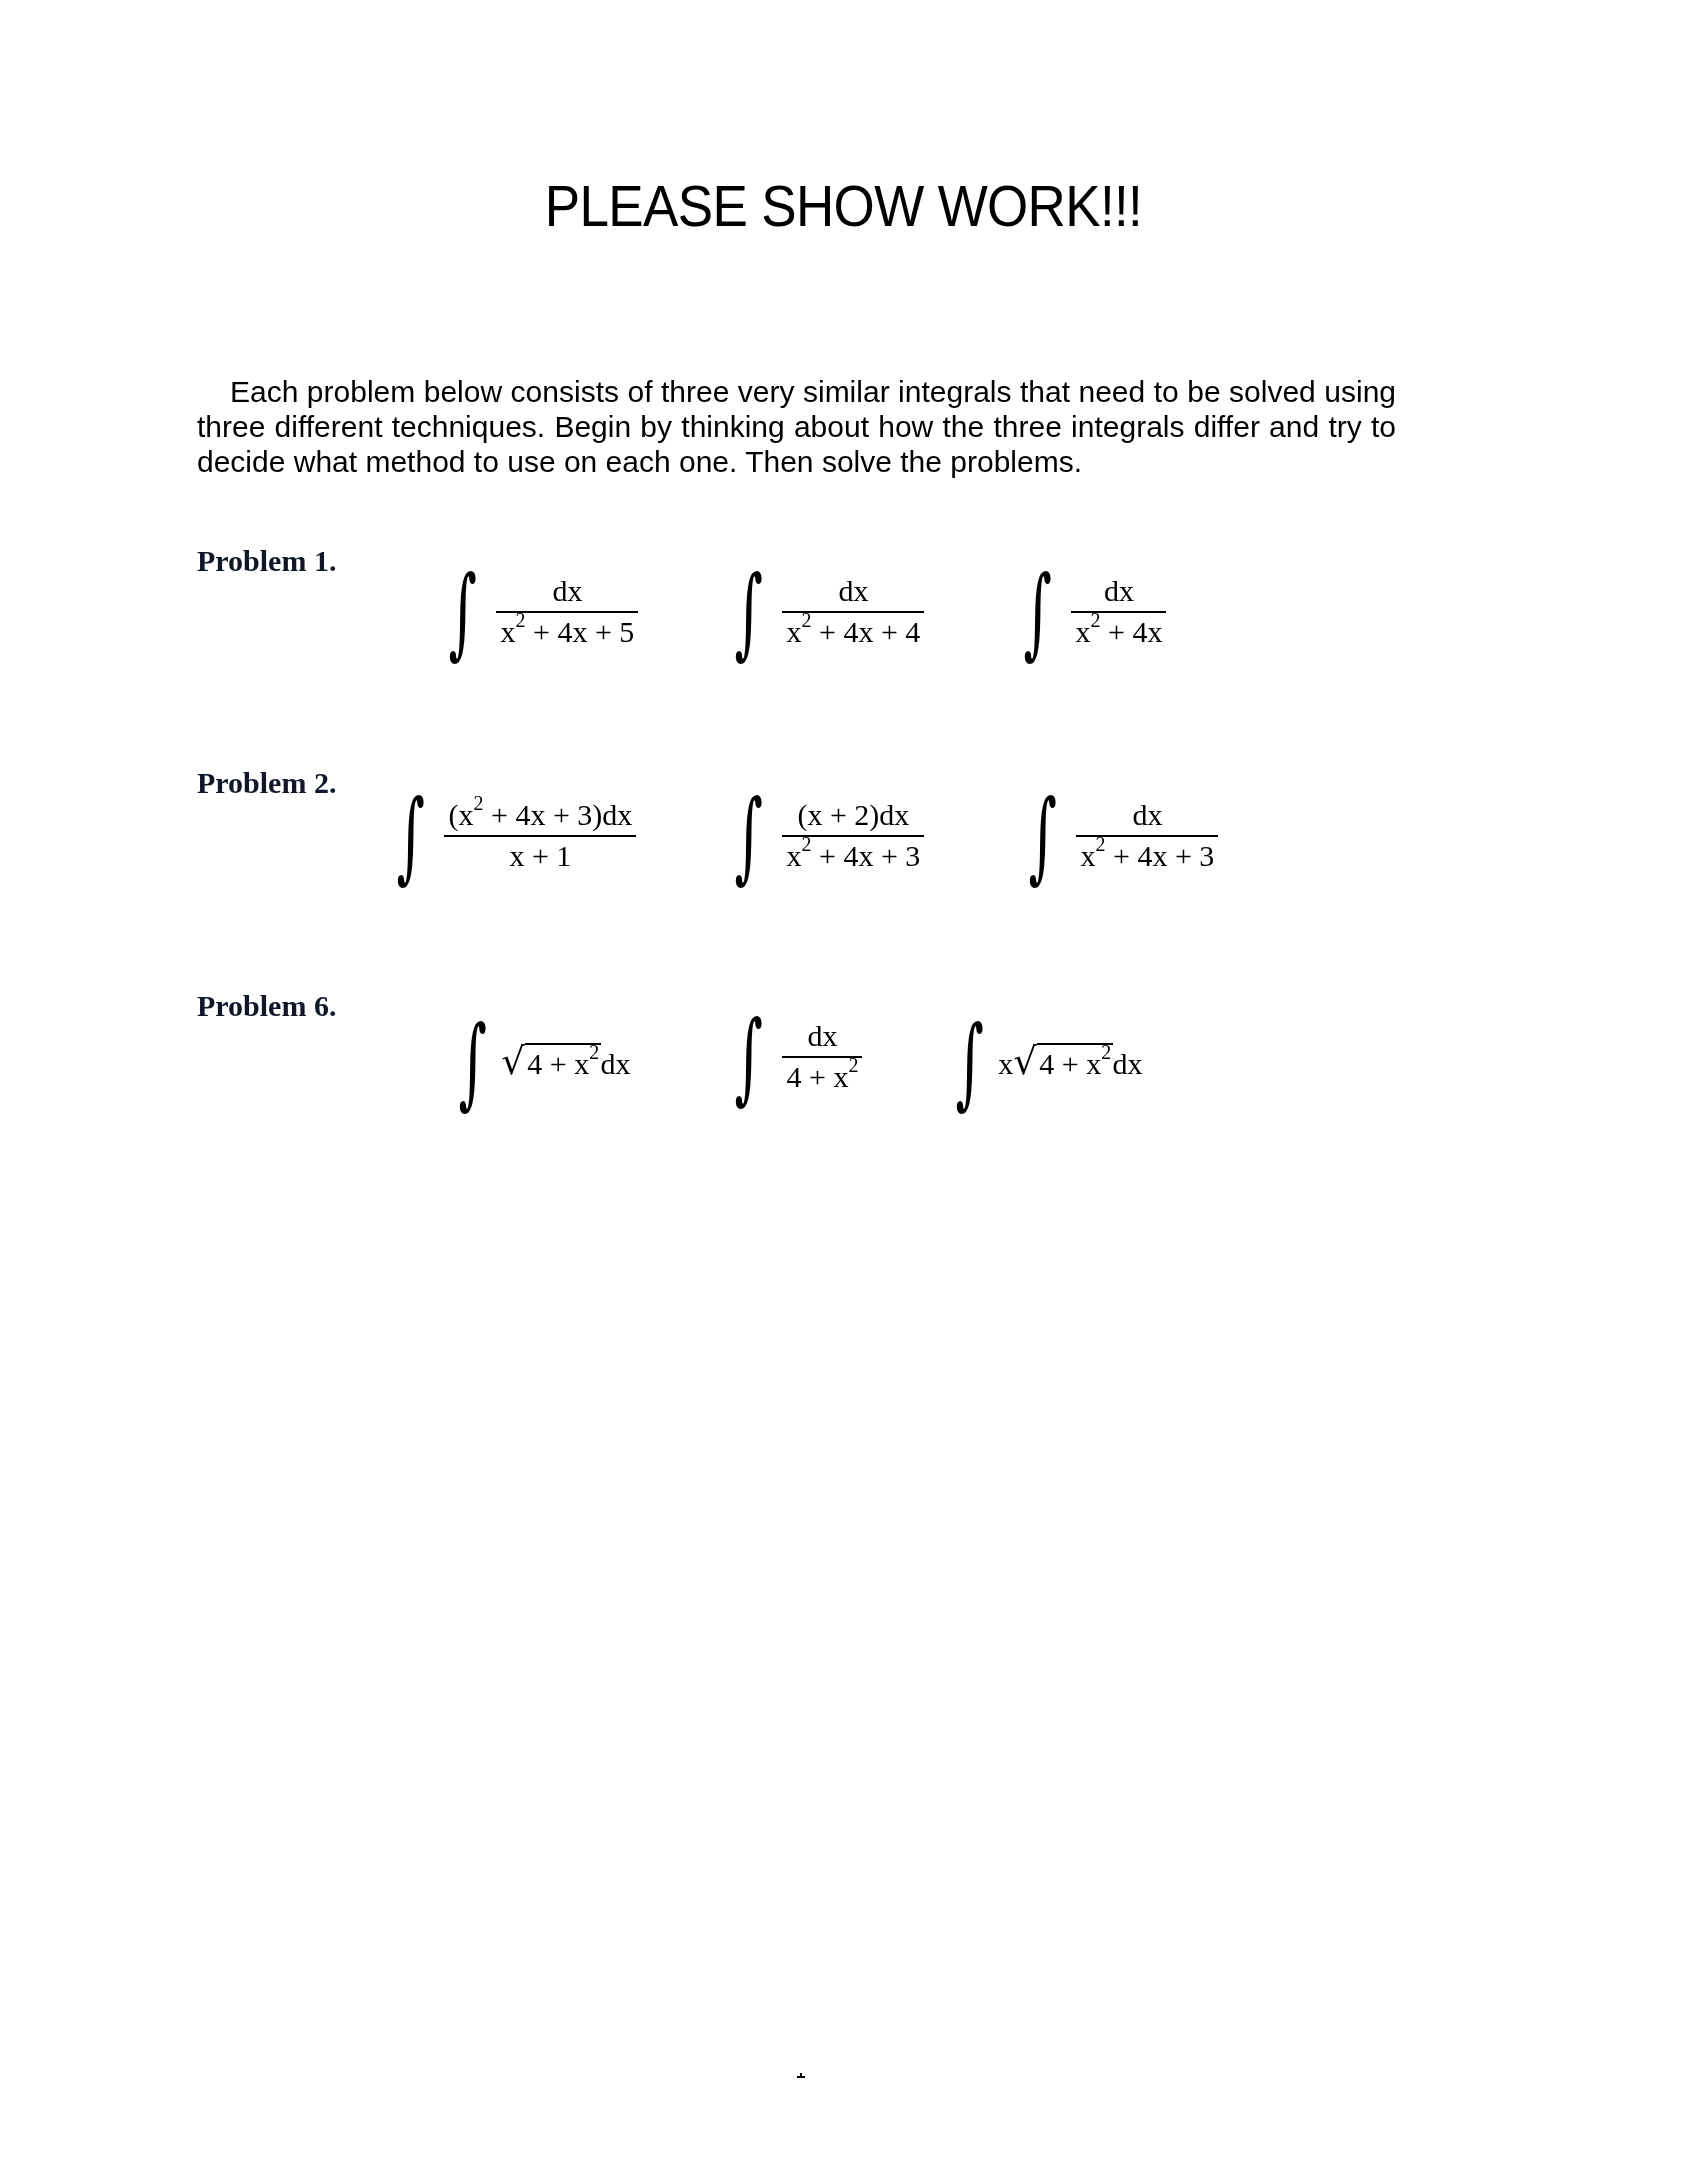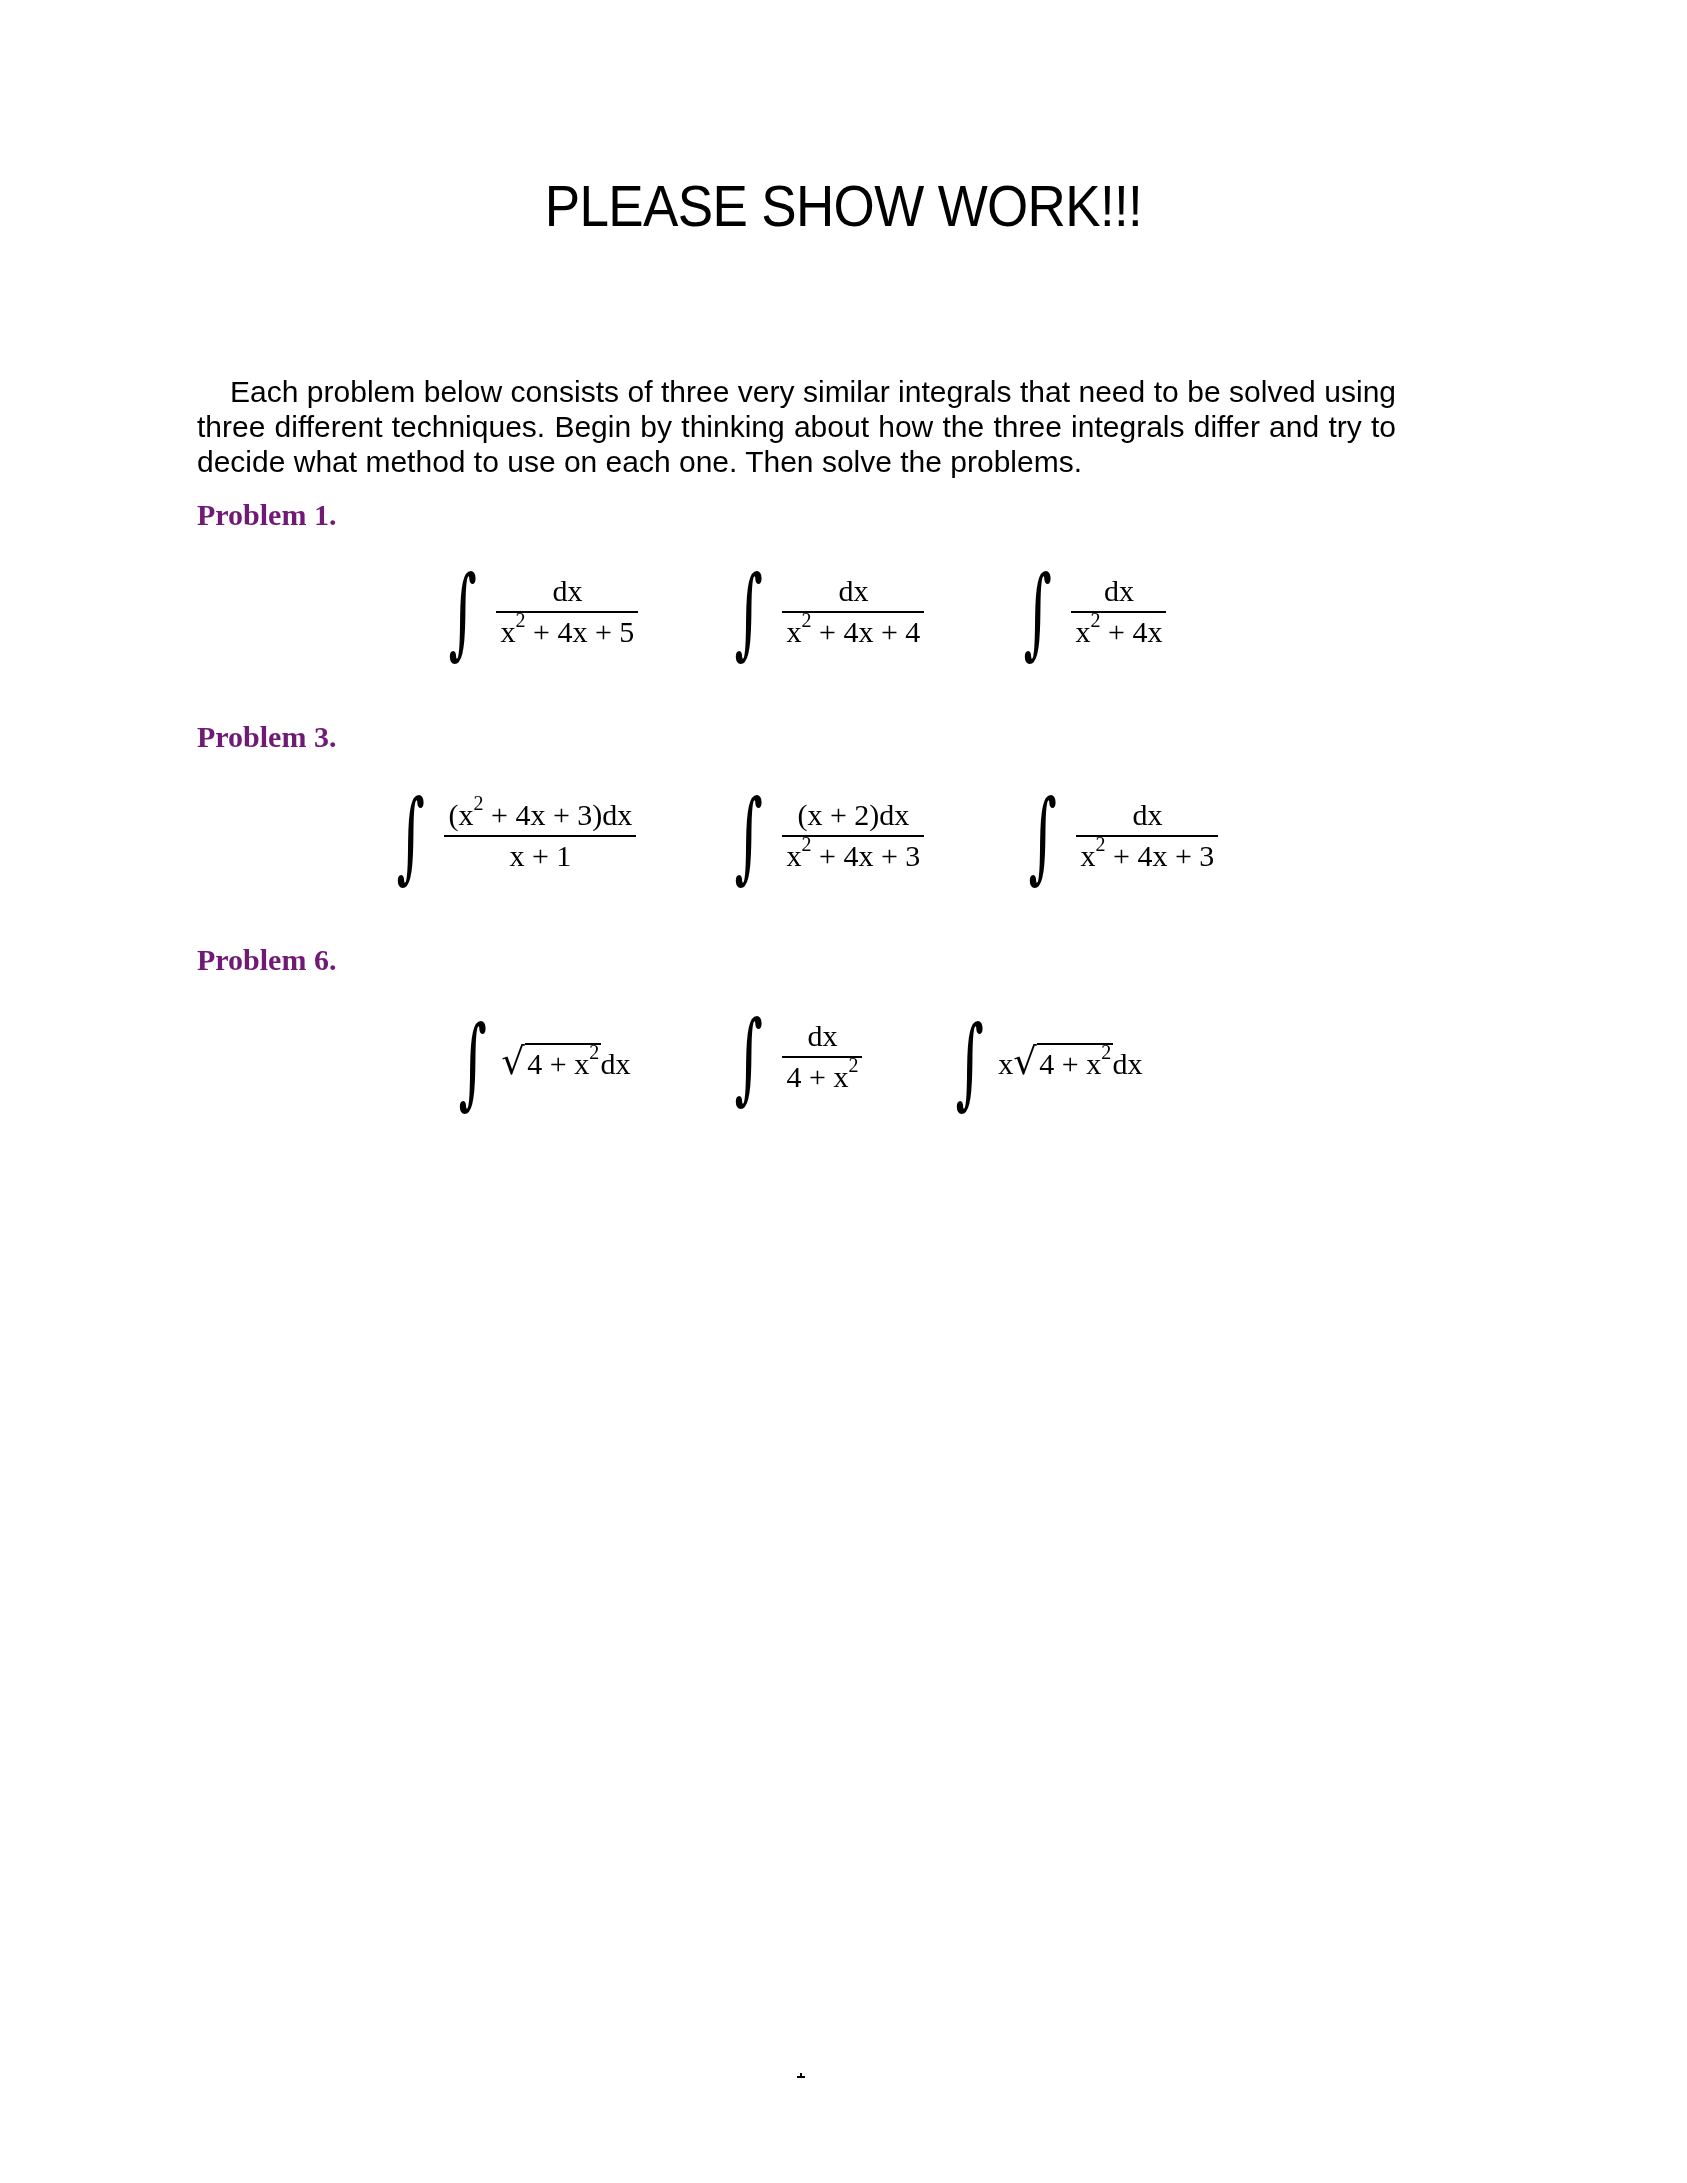--- a/index.html
+++ b/index.html
@@ -16,21 +16,21 @@
     .intro {
       position: absolute; left: 197px; top: 374px; width: 1199px;
       font-family: Liberation Sans, sans-serif;
       font-size: 30px; line-height: 35px; text-align: justify; text-indent: 33px;
       color: #000;
     }
 
     .problem-label {
       position: absolute; left: 197px;
       font-family: "Liberation Serif", "DejaVu Serif", serif;
-      font-weight: bold; font-size: 30px; color: #701a75;
+      font-weight: bold; font-size: 30px; color: #0f172a; margin-top: 46px;
     }
 
     .math {
       position: absolute;
       font-family: "Liberation Serif", "DejaVu Serif", serif;
       color: #000; display: flex; align-items: center;
     }
     .int-sign {
       font-size: 99px; line-height: 1; font-style: italic; font-weight: normal;
       transform: scaleX(0.55); display: inline-block; margin-right: 2.6px;
@@ -85,21 +85,21 @@
 
   <div class="math" style="left:1012px; top:562px;">
     <span class="int-sign">∫</span>
     <span class="frac">
       <span class="num mi">dx</span>
       <span class="bar"></span>
       <span class="den"><span class="mi">x</span><sup>2</sup> <span>+</span> <span>4</span><span class="mi">x</span></span>
     </span>
   </div>
 
-  <div class="problem-label" style="top:720px;">Problem 3.</div>
+  <div class="problem-label" style="top:720px;">Problem 2.</div>
 
   <div class="math" style="left:385px; top:786px;">
     <span class="int-sign">∫</span>
     <span class="frac">
       <span class="num"><span>(</span><span class="mi">x</span><sup>2</sup> <span>+</span> <span>4</span><span class="mi">x</span> <span>+</span> <span>3</span><span>)</span><span class="mi">dx</span></span>
       <span class="bar"></span>
       <span class="den"><span class="mi">x</span> <span>+</span> <span>1</span></span>
     </span>
   </div>
 

